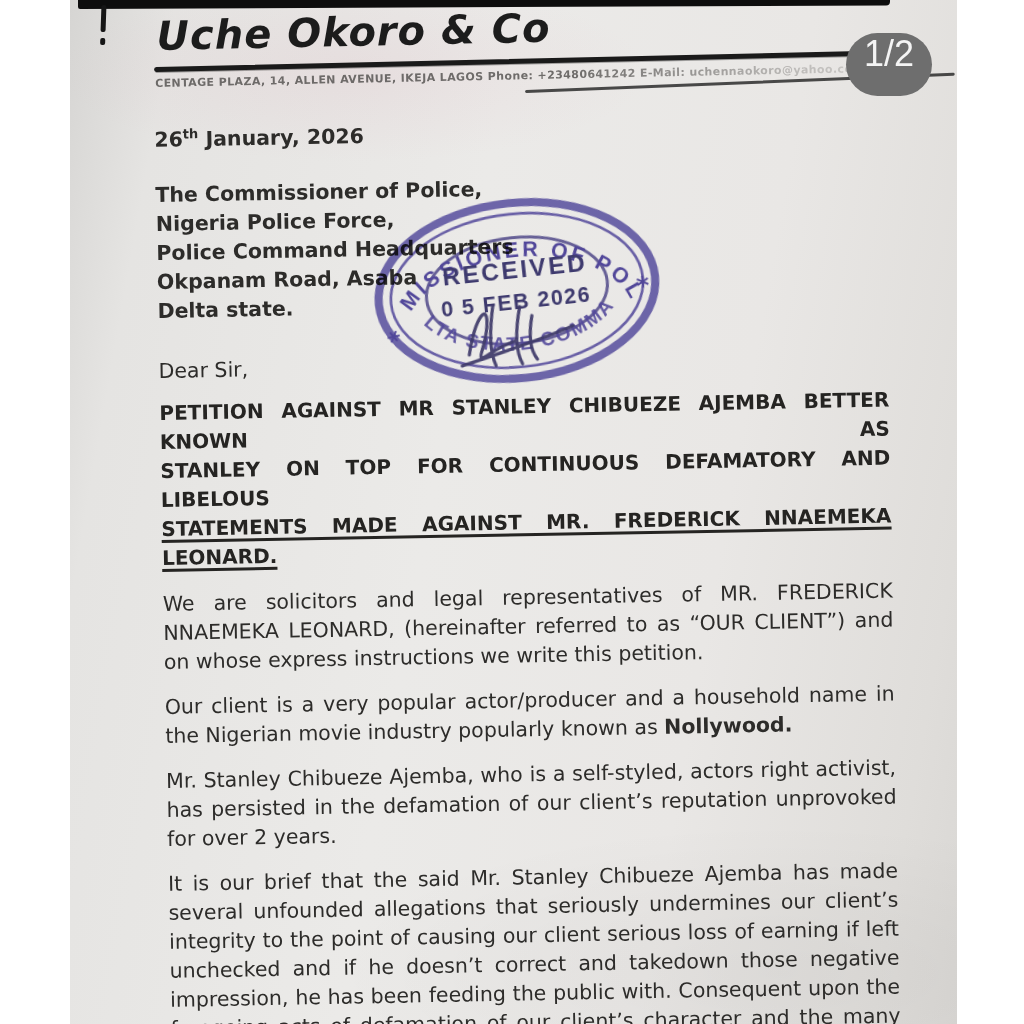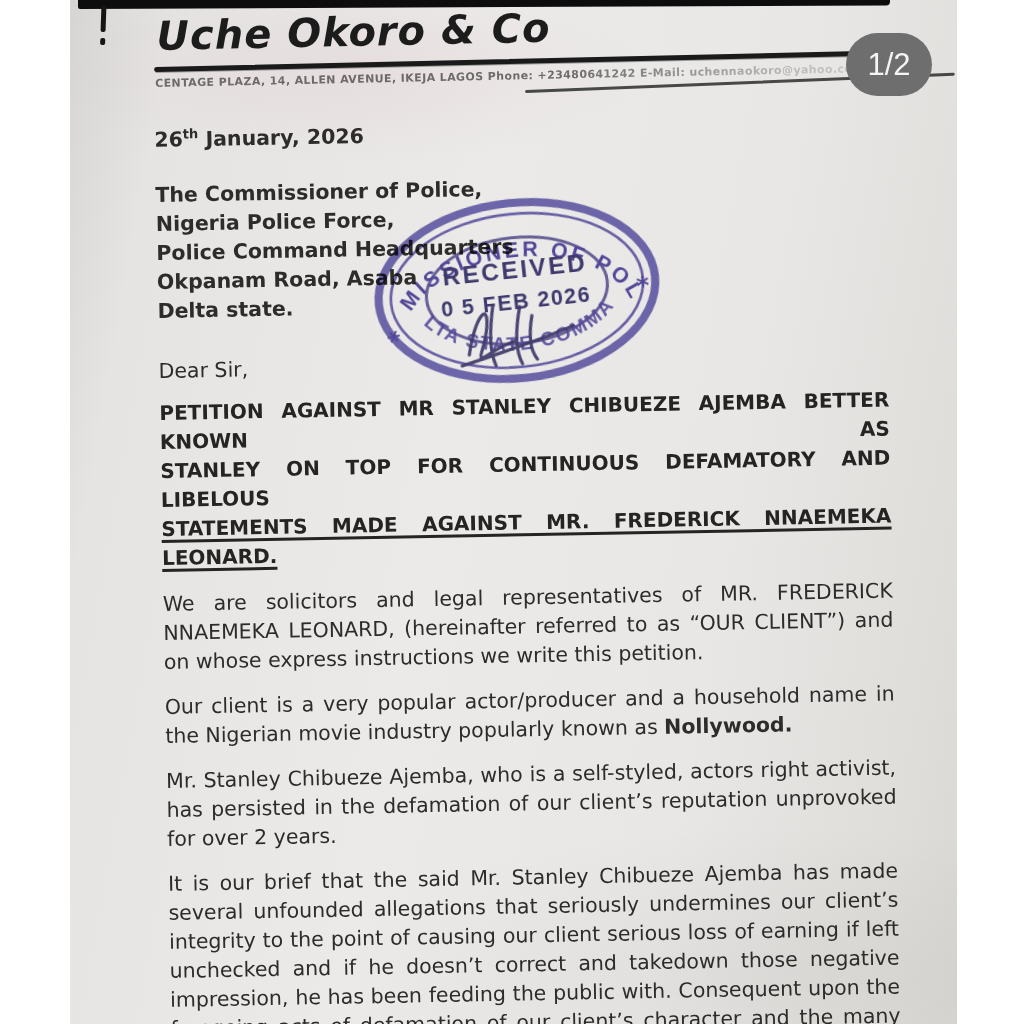--- a/index.html
+++ b/index.html
@@ -44,22 +44,22 @@
                 transform:rotate(-1.2deg); transform-origin:left top;
                 -webkit-mask-image:linear-gradient(90deg,#000 55%, rgba(0,0,0,.35) 85%, rgba(0,0,0,.15));
                 mask-image:linear-gradient(90deg,#000 55%, rgba(0,0,0,.35) 85%, rgba(0,0,0,.15)); }
   .rule-thin { position:absolute; left:455px; top:90px; width:430px; height:3px;
                background:#2c2c2c; opacity:.85; border-radius:2px;
                transform:rotate(-2.3deg); transform-origin:left top; }
 
   
   .badge { position:absolute; left:776px; top:33px; width:86px; height:63px;
            background:#6e6e6e; border-radius:32px; z-index:30;
-           display:flex; align-items:center; justify-content:center;
-           font-family:"Liberation Sans", sans-serif; font-size:31px; color:#f4f4f4; }
+           display:flex; align-items:flex-start; justify-content:center;
+           font-family:"Liberation Sans", sans-serif; font-size:36px; color:#f4f4f4; }
 
   
   .letter-body { position:absolute; left:84px; top:120px; width:730px;
                  transform:rotate(-1.05deg); transform-origin:left top;
                  font-size:20.5px; line-height:29px; color:#2d2c2a; }
   .date-line { font-weight:700; margin-bottom:26px; }
   .date-line sup { font-size:13px; }
   .recipient div { font-weight:700; }
   .recipient { margin-bottom:31px; }
   .salutation { margin-bottom:13px; }

